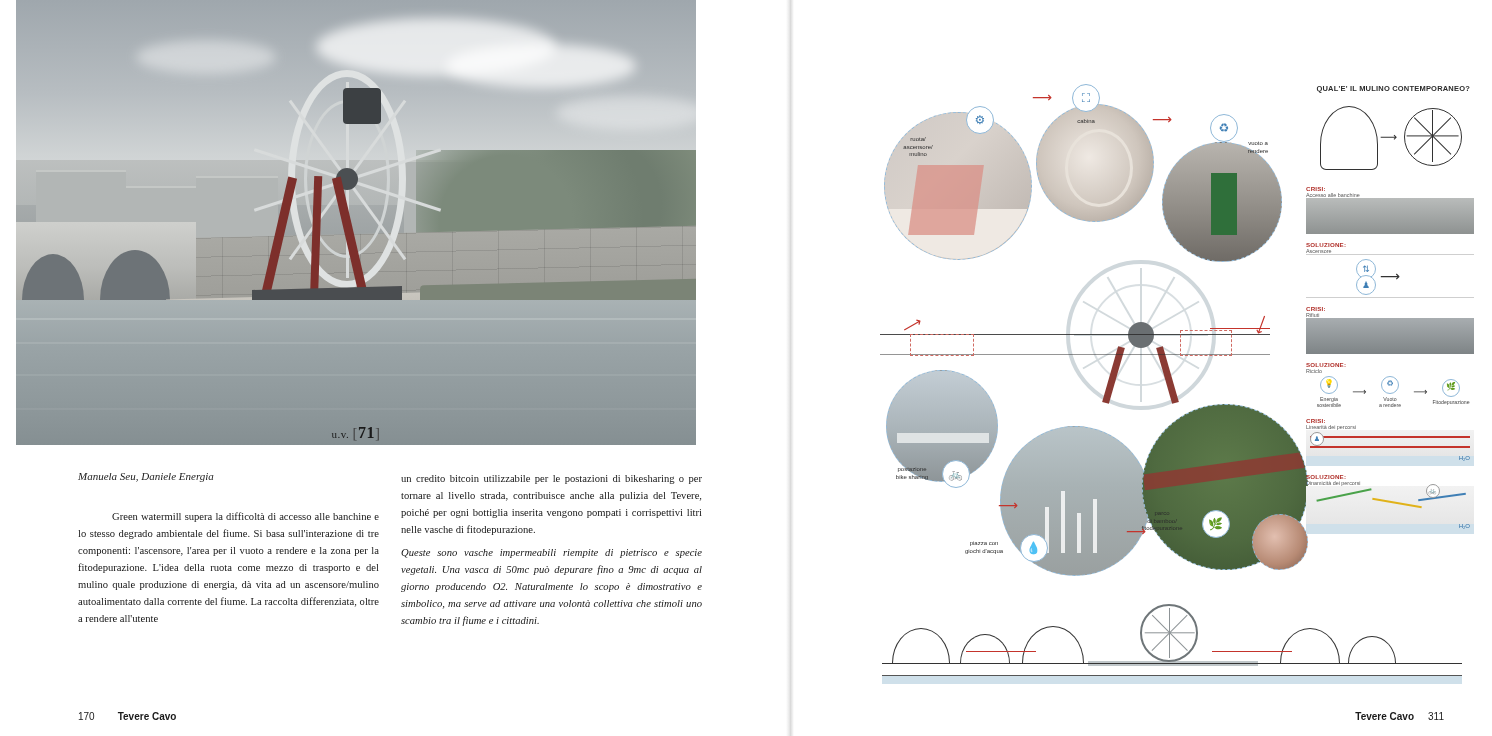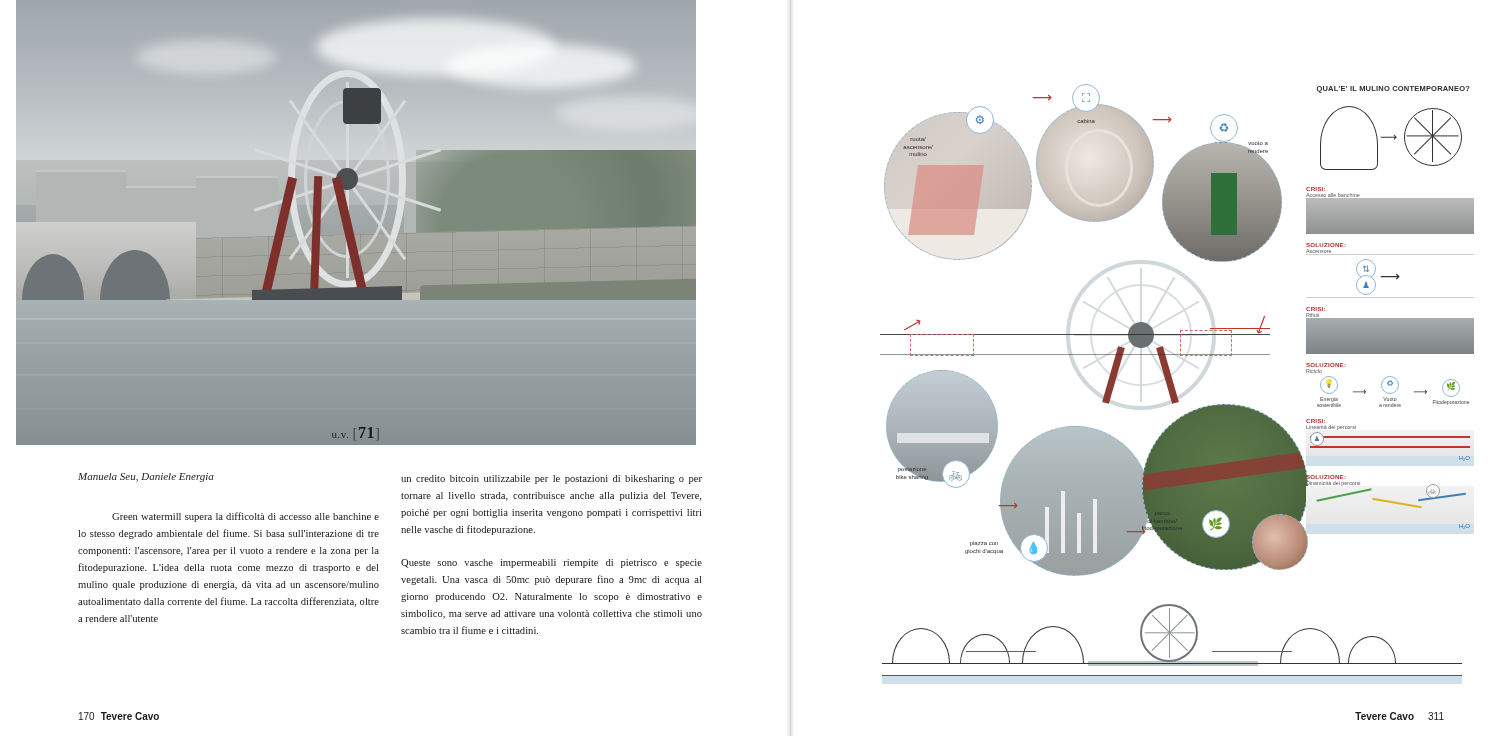--- a/index.html
+++ b/index.html
@@ -215,37 +215,37 @@
   }
   .body-text {
     font-family: "Liberation Serif", serif;
     font-size: 10.6px;
     line-height: 17px;
     color: #151515;
     text-align: justify;
     margin: 0;
   }
   .body-text.indent { text-indent: 34px; }
-  .col-right .body-text + .body-text { margin-top: 16px; }
+  .col-right .body-text + .body-text { margin-top: 6px; font-style: italic; }
   .fade-bottom {
     position: absolute;
     left: 0; bottom: 46px; width: 786px; height: 26px;
     background: linear-gradient(to bottom, rgba(255,255,255,0) 0%, #ffffff 85%);
     pointer-events: none;
   }
 
   .folio {
     position: absolute;
     bottom: 14px;
     font-family: "Liberation Sans", sans-serif;
     font-size: 10px;
     color: #1a1a1a;
   }
   .folio-left { left: 78px; }
-  .folio-left .num { margin-right: 6px; }
+  .folio-left .num { margin-right: 23px; }
   .folio-left .name { font-weight: bold; }
   .folio-right { right: 48px; }
   .folio-right .name { font-weight: bold; margin-right: 14px; }
 
   
   .board {
     position: absolute;
     left: 86px;
     top: 78px;
     width: 594px;

